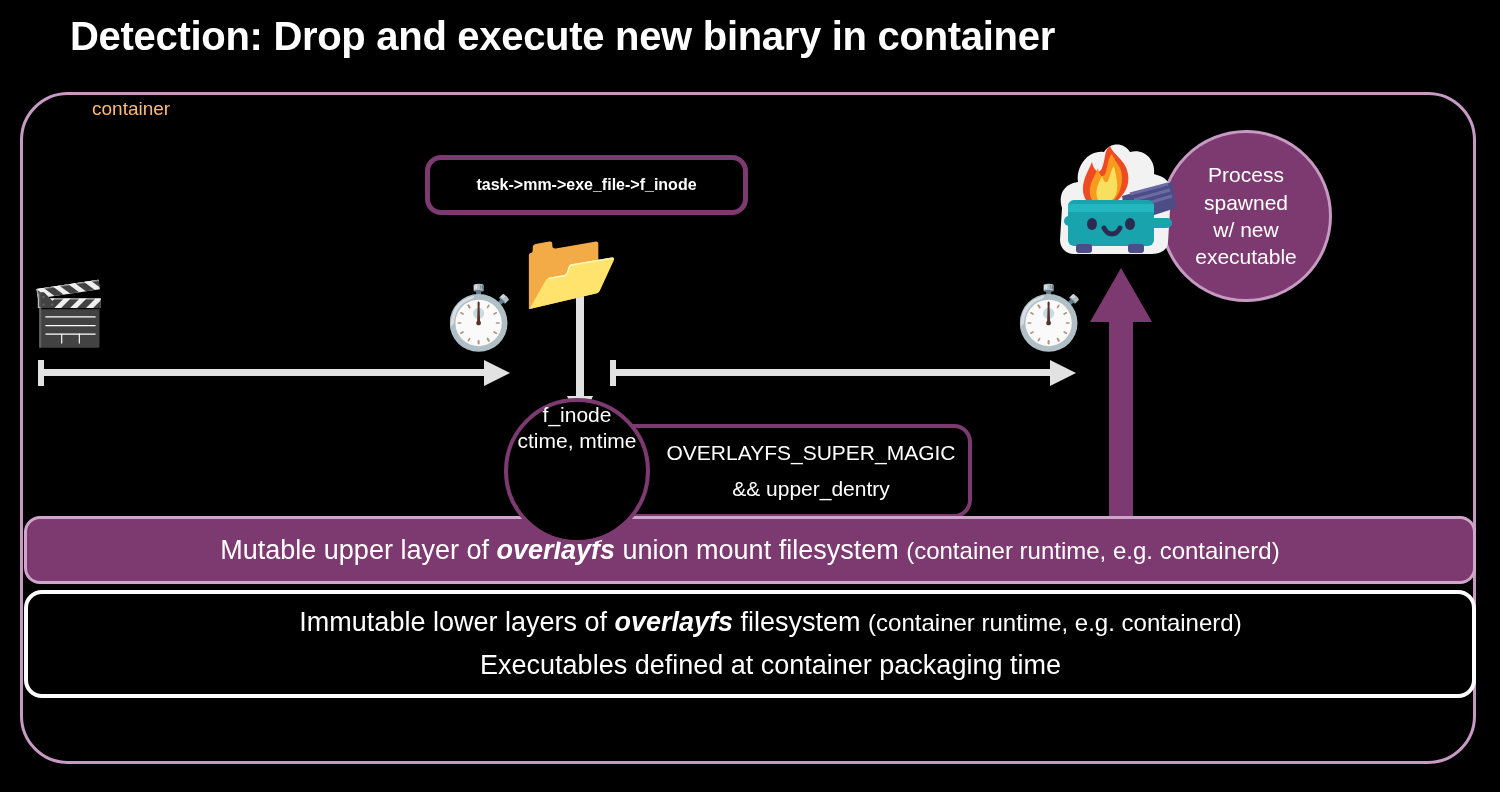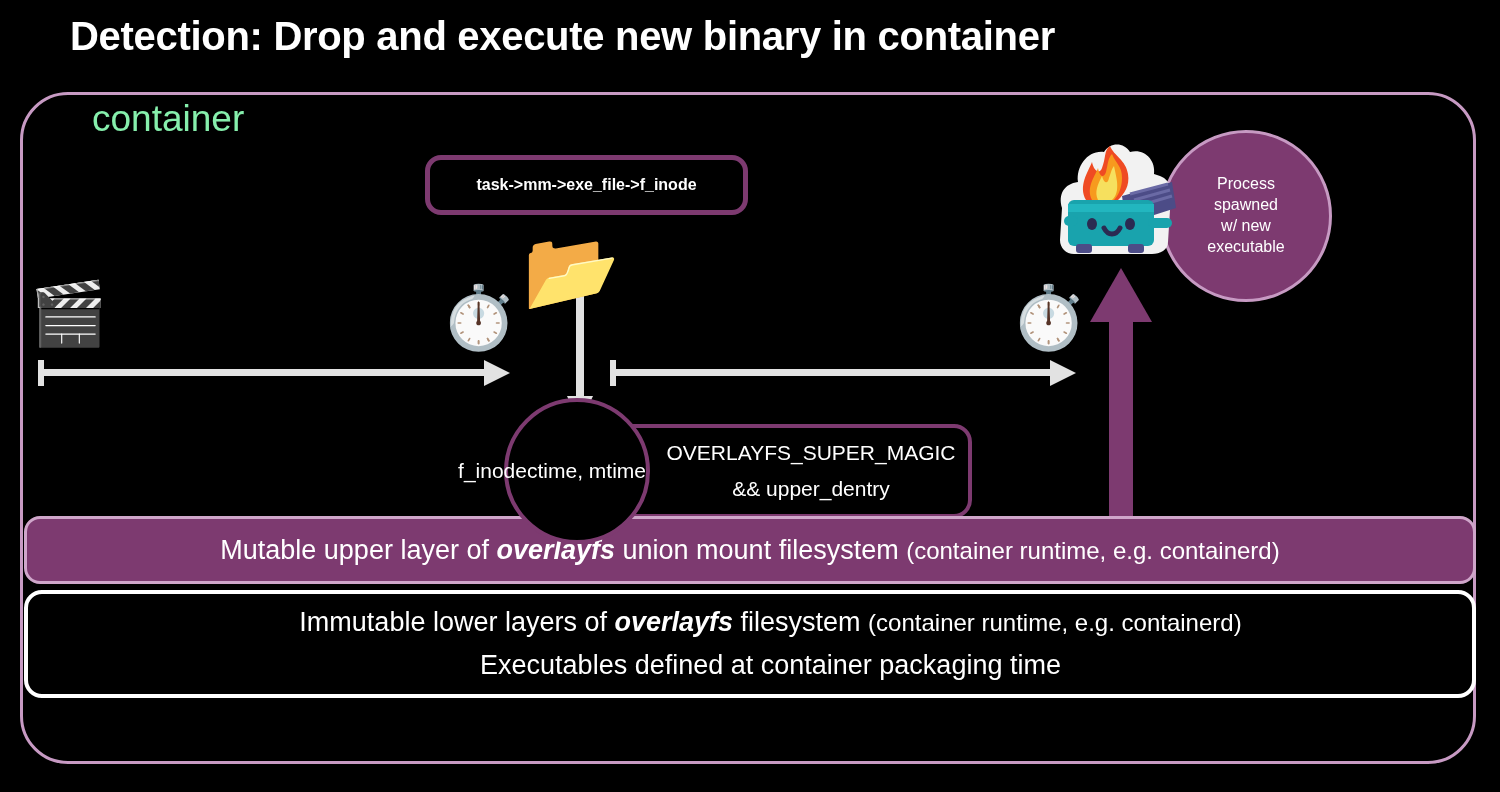--- a/index.html
+++ b/index.html
@@ -43,22 +43,22 @@
     width: 1456px;
     height: 672px;
     border: 3px solid #c79ac3;
     border-radius: 48px;
     box-sizing: border-box;
   }
   .container-label {
     position: absolute;
     left: 92px;
     top: 98px;
-    font-size: 37px;
-    color: #86efac;
+    font-size: 19px;
+    color: #fdba74;
     white-space: nowrap;
   }
 
   
   .code-box {
     position: absolute;
     left: 425px;
     top: 155px;
     width: 323px;
     height: 60px;
@@ -164,23 +164,23 @@
     position: absolute;
     left: 504px;
     top: 398px;
     width: 146px;
     height: 146px;
     border-radius: 50%;
     background: #000000;
     border: 4px solid #7d3a70;
     box-sizing: border-box;
     display: flex;
-    flex-direction: row;
-    align-items: center;
-    justify-content: flex-end;
+    flex-direction: column;
+    align-items: center;
+    justify-content: flex-start;
     z-index: 6;
   }
   .inode-circle .line {
     font-size: 21px;
     color: #ffffff;
     line-height: 1.25;
     white-space: nowrap;
   }
 
   
@@ -220,21 +220,21 @@
     background: #7d3a70;
     border: 3px solid #c79ac3;
     box-sizing: border-box;
     display: flex;
     flex-direction: column;
     align-items: center;
     justify-content: center;
     z-index: 3;
   }
   .spawn-bubble .line {
-    font-size: 16px;
+    font-size: 21px;
     color: #ffffff;
     line-height: 1.3;
     white-space: nowrap;
   }
 
   
   .upper-layer {
     position: absolute;
     left: 24px;
     top: 516px;

